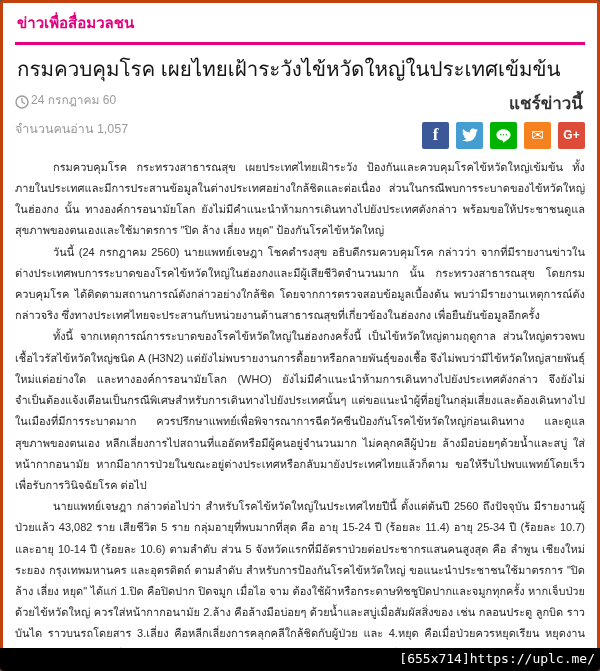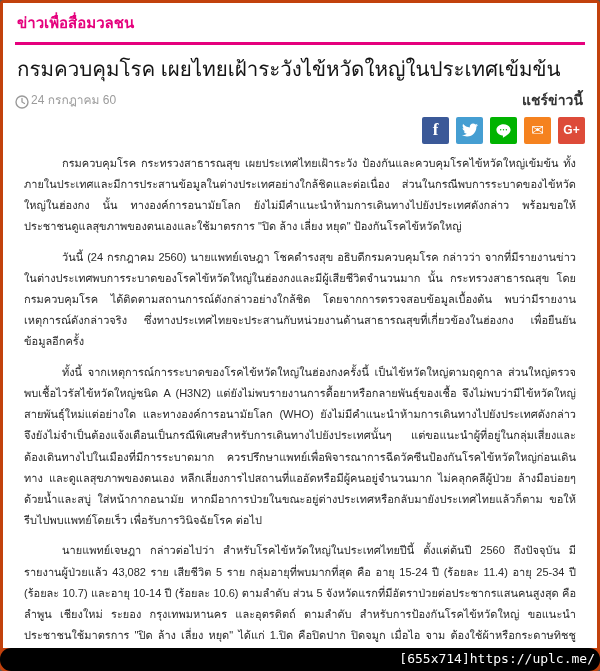--- a/index.html
+++ b/index.html
@@ -18,43 +18,43 @@
   .kicker-rule{height:3px;background:#e5007d;border:none;margin:0;}
   
   .title{font-size:20.5px;font-weight:normal;color:#141414;line-height:1.35;margin:10px 0 6px 2px;}
   
   .meta-row{display:flex;justify-content:space-between;align-items:flex-start;margin-top:4px;}
   .meta-left{color:#9b9b9b;font-size:12px;}
   .date-line{display:flex;align-items:flex-end;gap:2px;height:20px;}
   .clock-icon{width:14px;height:14px;display:inline-block;}
   .readers-line{margin-top:10px;font-size:12.5px;color:#9b9b9b;}
   .share-col{text-align:right;}
-  .share-label{font-size:14px;font-weight:bold;color:#333;margin:0 2px 6px 0;}
+  .share-label{font-size:17px;font-weight:bold;color:#333;margin:0 2px 6px 0;}
   .share-icons{display:flex;gap:7px;}
   .share-btn{
     width:27px;height:27px;border-radius:2px;display:flex;align-items:center;
     justify-content:center;color:#fff;cursor:pointer;
   }
   .share-btn svg{display:block;}
   .ic-fb{background:#3b5998;font-family:"Liberation Serif",serif;font-weight:bold;font-size:17px;}
   .ic-tw{background:#459ed2;}
   .ic-line{background:#00b300;}
   .ic-mail{background:#f5821f;font-size:15px;}
   .ic-gp{background:#dd4b39;font-weight:bold;font-size:12px;font-family:"Liberation Sans",sans-serif;}
   
   .article{margin-top:8px;}
   .article p{
     font-size:11px;color:#2a2a2a;line-height:1.93;text-align:justify;
-    text-indent:38px;margin:9px;
+    text-indent:38px;margin:0;
   }
   
   .watermark-bar{
     height:23px;background:#000;color:#fff;text-align:right;
     font-family:"DejaVu Sans Mono",monospace;font-size:13px;line-height:22px;
-    padding-right:5px;flex:none;border-radius:11px;
+    padding-right:5px;flex:none;
   }
 </style>
 </head>
 <body>
 
 <div class="page">
   <div class="content">
 
     <div class="kicker">ข่าวเพื่อสื่อมวลชน</div>
     <hr class="kicker-rule">
@@ -64,20 +64,24 @@
     <div class="meta-row">
       <div class="meta-left">
         <div class="date-line">
           <span class="clock-icon">
             <svg width="14" height="14" viewBox="0 0 14 14">
               <circle cx="7" cy="7" r="6" fill="none" stroke="#9b9b9b" stroke-width="1.4"></circle>
               <path d="M7 3.5 L7 7 L9.5 8.5" fill="none" stroke="#9b9b9b" stroke-width="1.3" stroke-linecap="round"></path>
             </svg>
           </span>
           <span>24 กรกฎาคม 60</span>
+        </div>
+        <div class="readers-line">
+          <span>จำนวนคนอ่าน</span>
+          <span>1,057</span>
         </div>
       </div>
 
       <div class="share-col">
         <div class="share-label">แชร์ข่าวนี้</div>
         <div class="share-icons">
           <div class="share-btn ic-fb">
               <span>f</span>
             </div>
           <div class="share-btn ic-tw">

